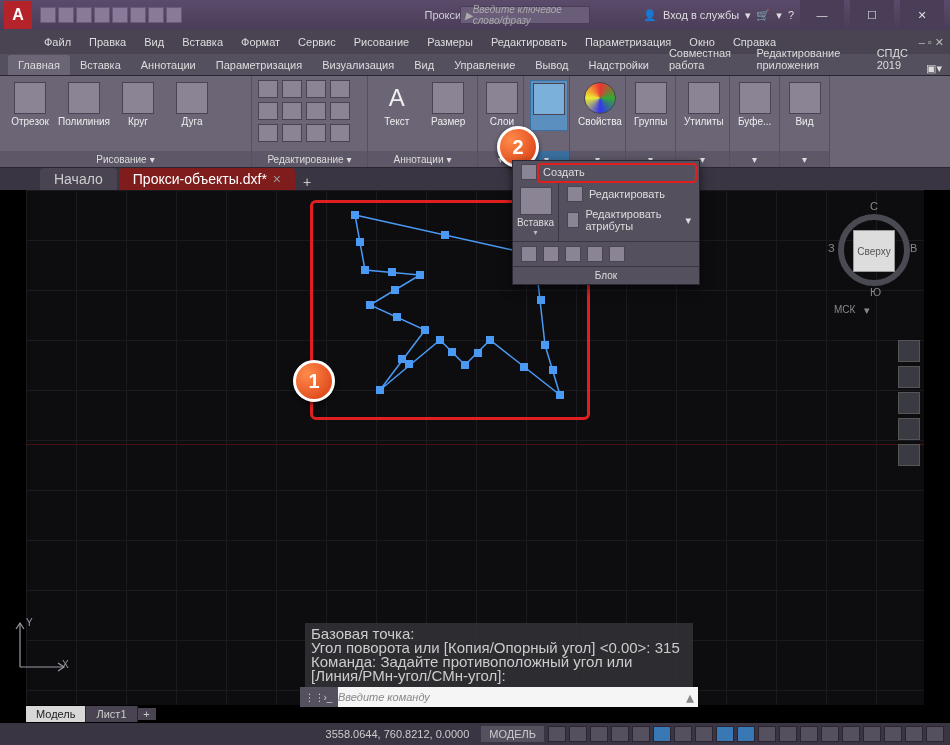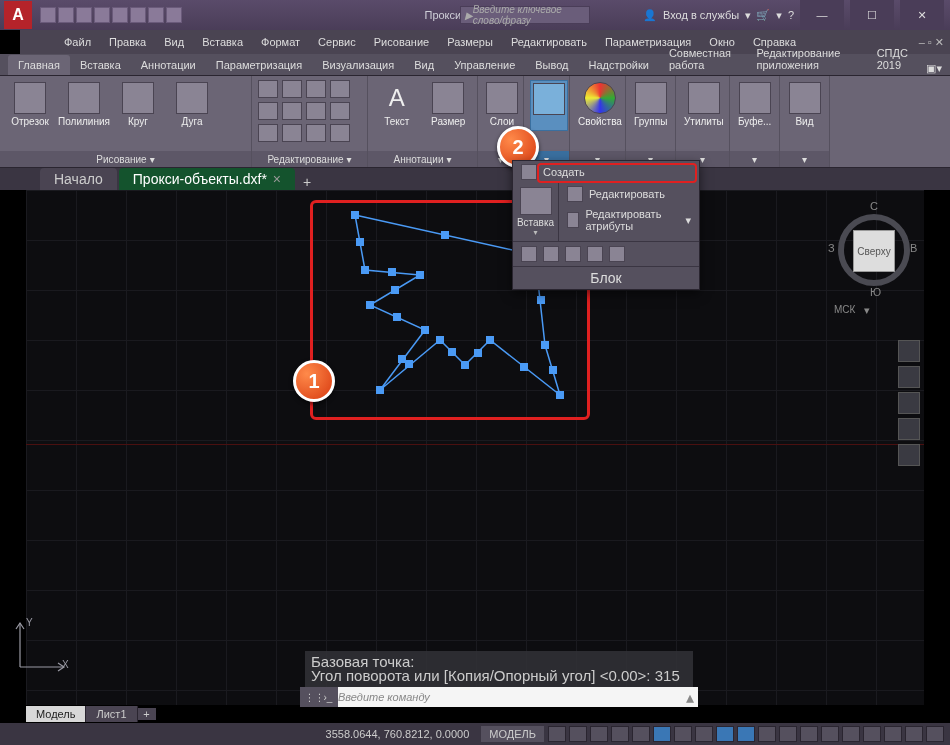--- a/index.html
+++ b/index.html
@@ -10,21 +10,21 @@
 .logo { width:28px; height:28px; background:#b5232a; color:#fff; font-weight:bold; font-size:16px; display:flex; align-items:center; justify-content:center; margin:0 4px; }
 .qat { display:flex; gap:2px; margin-left:4px; }
 .qat-ico { width:16px; height:16px; background:#8a7a99; border:1px solid #6a5a7a; }
 .title-center { position:absolute; left:50%; transform:translateX(-50%); color:#cfcfd8; }
 .search-box { position:absolute; left:460px; top:6px; width:130px; height:18px; background:#6a5d7a; border:1px solid #4a3d58; color:#aaa; font-size:10px; font-style:italic; padding:1px 4px; display:flex; align-items:center; }
 .title-right { position:absolute; right:0; top:0; display:flex; align-items:center; height:30px; gap:6px; padding-right:6px; color:#ddd; font-size:11px;}
 .win-btn { width:44px; height:30px; display:flex; align-items:center; justify-content:center; background:#4a3d58; color:#ddd; cursor:pointer; }
 .win-btn.close{ background:#4a3d58;}
 
 
-.menubar { height:24px; background:#4a4452; display:flex; align-items:center; font-size:11px; color:#ddd; padding-left:36px; gap:2px;margin-left:20px; }
+.menubar { height:24px; background:#4a4452; display:flex; align-items:center; font-size:11px; color:#ddd; padding-left:36px; gap:2px; }
 .menu-item { padding:3px 8px; cursor:pointer; }
 .menu-dd { margin-left:auto; color:#bbb; padding-right:6px; font-size:11px;}
 
 
 .ribbon-tabs { height:22px; background:#55505e; display:flex; align-items:flex-end; font-size:11px; color:#ddd; padding-left:8px; gap:0; border-bottom:1px solid #2a2530;}
 .rtab { padding:4px 10px; cursor:pointer; }
 .rtab.active { background:#6b6575; border-top-left-radius:3px; border-top-right-radius:3px; }
 .rtab-end { margin-left:auto; padding-right:8px; }
 
 
@@ -35,21 +35,21 @@
 .btn-lg { display:flex; flex-direction:column; align-items:center; width:48px; gap:2px; cursor:pointer; padding:2px;}
 .btn-lg .ico { width:32px; height:32px; background:#8a8494; border:1px solid #4a4452; }
 .btn-lg .lbl { font-size:10px; color:#eee; text-align:center; line-height:11px; }
 .smallgrid { display:grid; grid-template-columns:repeat(4,22px); grid-template-rows:repeat(3,20px); gap:2px;}
 .smallgrid .ico { width:20px; height:18px; background:#8a8494; border:1px solid #4a4452; cursor:pointer;}
 .btn-lg.highlight { background:#5a8fbf; border:1px solid #3a6f9f; }
 
 
 .file-tabs { height:22px; background:#3a3542; display:flex; align-items:flex-end; padding-left:40px; font-size:14px; color:#ccc;}
 .ftab { padding:3px 14px; background:#4a4452; border-top-left-radius:4px; border-top-right-radius:4px; margin-right:2px; cursor:pointer; display:flex; align-items:center; gap:6px;}
-.ftab.active { background:#14532d; color:#fff;justify-content:flex-end; }
+.ftab.active { background:#7f1d1d; color:#fff;justify-content:flex-end; }
 .ftab .x { color:#999; }
 .ftab-plus { width:20px; text-align:center; cursor:pointer; color:#ccc;}
 
 
 .canvas { position:absolute; left:26px; right:26px; top:190px; bottom:40px; background:#0d0d10; }
 .grid { position:absolute; inset:0; background-image:
   linear-gradient(#1a1a1f 1px, transparent 1px),
   linear-gradient(90deg,#1a1a1f 1px, transparent 1px),
   linear-gradient(#26262c 1px, transparent 1px),
   linear-gradient(90deg,#26262c 1px, transparent 1px);
@@ -67,21 +67,21 @@
 .badge { position:absolute; width:42px; height:42px; border-radius:50%; background:radial-gradient(circle at 30% 30%,#ff8a4a,#d83a10); border:3px solid #fff; display:flex; align-items:center; justify-content:center; color:#fff; font-weight:bold; font-size:20px; box-shadow:0 2px 4px rgba(0,0,0,.6);}
 
 
 .block-panel { position:absolute; left:512px; top:160px; width:188px; background:#55505e; border:1px solid #2a2530; font-size:11px; color:#ddd; box-shadow:0 4px 10px rgba(0,0,0,.5);}
 .block-head { display:flex; flex-direction:column; align-items:center; padding:4px 0; border-bottom:1px solid #3a3542;}
 .block-head .ico { width:32px; height:28px; background:#8a8494; border:1px solid #4a4452; margin-bottom:2px;}
 .block-menu-row { display:flex; align-items:center; gap:6px; padding:3px 8px; cursor:pointer;}
 .block-menu-row .rico { width:16px; height:16px; background:#8a8494; border:1px solid #4a4452;}
 .block-icons { display:flex; gap:6px; padding:4px 8px; border-top:1px solid #3a3542;}
 .block-icons .rico{ width:16px; height:16px; background:#8a8494; border:1px solid #4a4452; cursor:pointer;}
-.block-foot { text-align:center; padding:3px; border-top:1px solid #3a3542; font-size:14px;}
+.block-foot { text-align:center; padding:3px; border-top:1px solid #3a3542; font-size:10px;}
 .create-hl { position:absolute; left:537px; top:163px; width:160px; height:20px; border:2px solid #e02020; border-radius:4px; pointer-events:none;}
 
 
 .cmd-log { position:absolute; left:305px; bottom:58px; width:388px; background:rgba(50,50,55,.85); color:#ccc; font-family:Consolas,monospace; font-size:15px; padding:4px 6px; line-height:14px;}
 .cmd-line { position:absolute; left:300px; bottom:38px; height:20px; width:398px; display:flex; align-items:center; background:#f5f5f5; }
 .cmd-handle { width:38px; height:20px; background:#55505e; display:flex; align-items:center; justify-content:space-around;}
 .cmd-handle span{ width:10px; height:10px; color:#ccc; font-size:10px;}
 .cmd-input { flex:1; height:20px; border:none; padding:0 0; font-style:italic; color:#888; font-size:11px; display:flex; align-items:center;}
 .cmd-chev { width:16px; text-align:center; color:#888; cursor:pointer;}
 
@@ -403,20 +403,21 @@
         <polyline points="46,48 52,52 46,56"></polyline>
   </g>
     </svg>
   <div style="position:absolute;left:14px;top:2px">Y</div>
   <div style="position:absolute;left:50px;top:44px">X</div>
 </div>
 
 <div class="cmd-log">
   <div>Базовая точка:</div>
   <div>Угол поворота или [Копия/Опорный угол] &lt;0.00&gt;: 315</div>
+  <div>Команда: Задайте противоположный угол или [Линия/РМн-угол/СМн-угол]:</div>
 </div>
 <div class="cmd-line">
   <div class="cmd-handle">
       <span>⋮⋮</span>
       <span>›_</span>
     </div>
   <div class="cmd-input">
       <span>Введите команду</span>
     </div>
   <div class="cmd-chev">▴</div>

